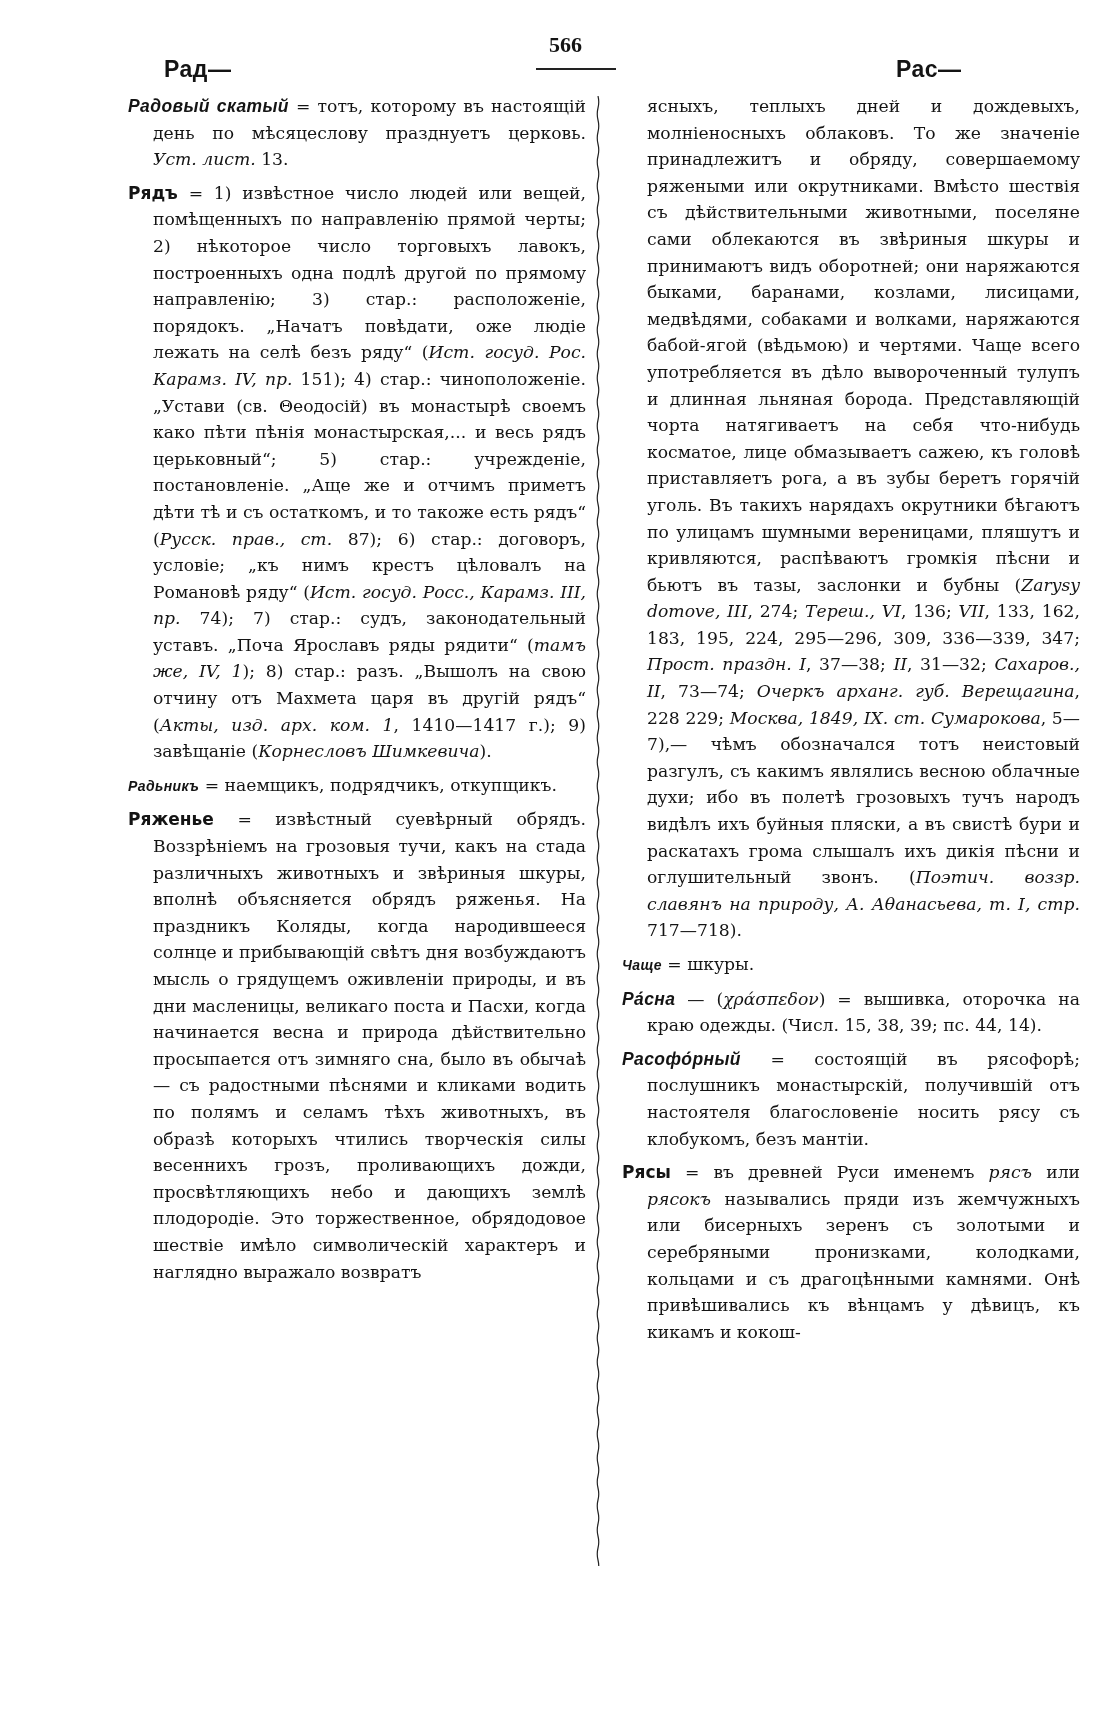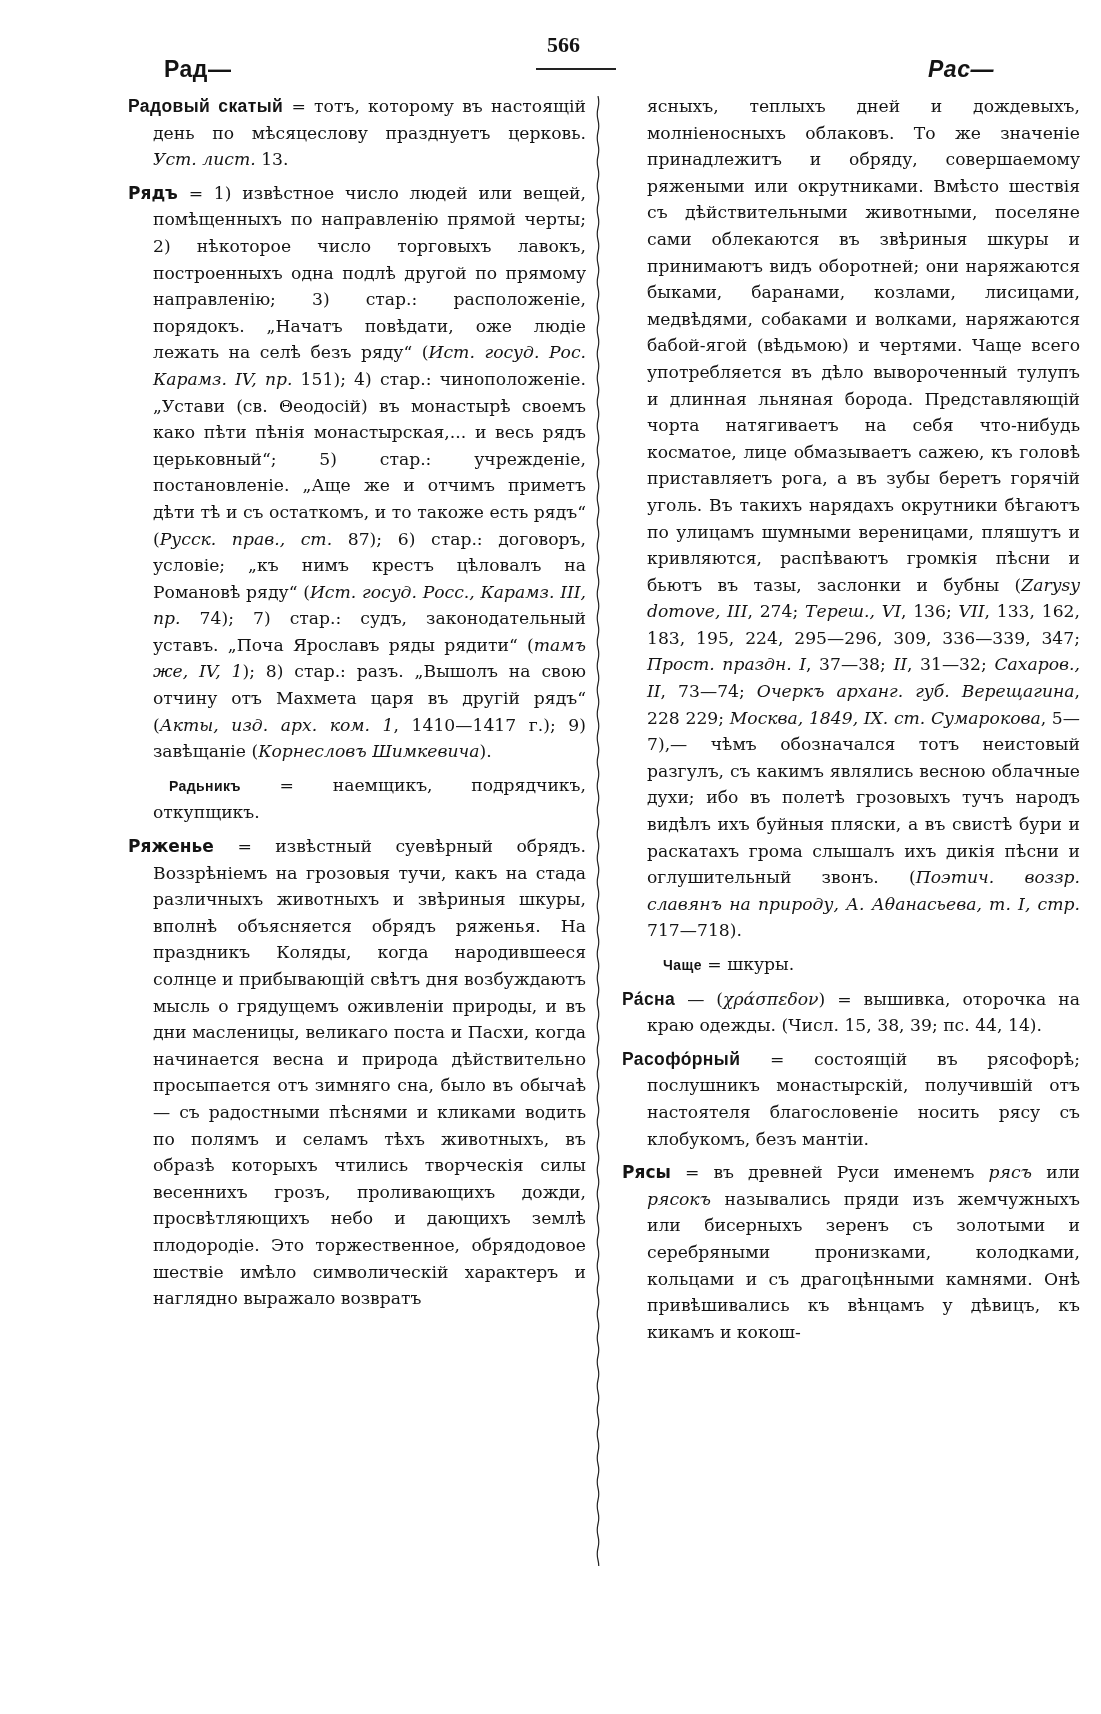--- a/index.html
+++ b/index.html
@@ -1,35 +1,35 @@
 <!DOCTYPE html>
 <html><head>
 <meta charset="utf-8">
 <style>
   html, body { margin: 0; padding: 0; background: #ffffff; }
   body { width: 1101px; height: 1714px; position: relative; overflow: hidden;
          font-family: "DejaVu Serif", "Liberation Serif", serif; color: #141414; }
-  .page-number { position: absolute; left: 520px; top: 32px; width: 60px; text-align: right;
+  .page-number { position: absolute; left: 549px; top: 32px; width: 60px; text-align: left;
                  font-weight: bold; font-size: 22px; font-family: "Liberation Serif", serif; }
   .page-rule { position: absolute; left: 536px; top: 68px; width: 80px; height: 0;
                border-top: 2px solid #222; }
   .running-head { position: absolute; top: 56px; font-family: "Liberation Sans", sans-serif;
                   font-weight: bold; font-size: 23px; letter-spacing: 0.5px; }
   .rh-left { left: 164px; }
-  .rh-right { left: 928px; font-style: italic; }
+  .rh-right { left: 896px; }
   .column { position: absolute; top: 93px; width: 458px; font-size: 17.2px; line-height: 26.6px;
             text-align: justify; hyphens: none; }
   .col-left { left: 128px; }
   .col-right { left: 622px; }
   .divider { position: absolute; left: 596px; top: 96px; width: 4px; height: 1470px; }
   .entry { margin: 0 0 7px 0; padding-left: 25px; text-indent: -25px; }
   .entry.cont { text-indent: 0; }
   .hw { font-weight: bold; font-family: "DejaVu Sans", sans-serif; font-size: 17px; }
-  .hw.slav { font-family: "Liberation Sans", sans-serif; letter-spacing: 0.4px; font-size: 17.5px;}
-  .hw.small { font-size: 14px; margin-left: 41px; }
+  .hw.slav { font-family: "Liberation Sans", sans-serif; letter-spacing: 0.4px; font-size: 17.5px; font-style: italic;}
+  .hw.small { font-size: 14px; }
   .it { font-style: italic; }
 </style>
 </head>
 <body>
 
 <div>
   <div class="page-number">566</div>
   <div class="page-rule"></div>
   <div class="running-head rh-left">Рад—</div>
   <div class="running-head rh-right">Рас—</div>

